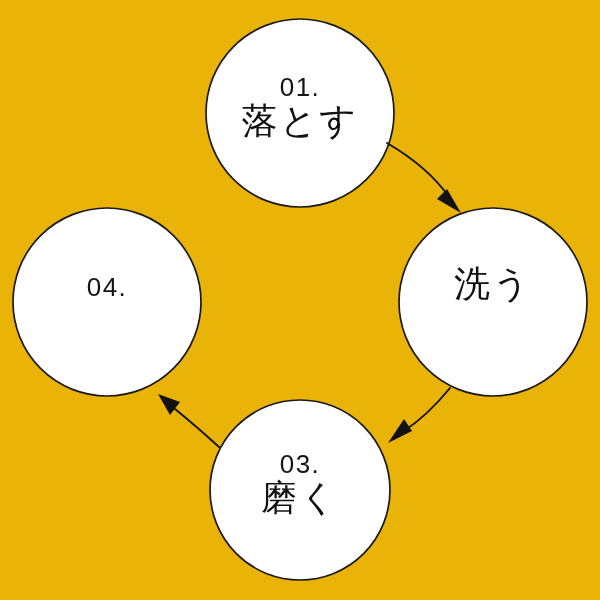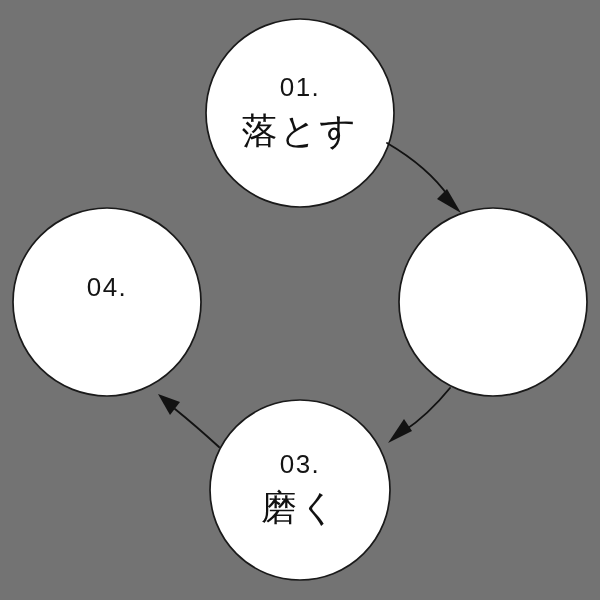--- a/index.html
+++ b/index.html
@@ -10,21 +10,21 @@
   body {
     width: 600px;
     height: 600px;
     font-family: "Liberation Sans", "DejaVu Sans", sans-serif;
     overflow: hidden;
   }
   #diagram-root {
     position: relative;
     width: 600px;
     height: 600px;
-    background: #737373;
+    background: #eab308;
   }
   #cycle-svg {
     position: absolute;
     top: 0;
     left: 0;
     width: 600px;
     height: 600px;
     display: block;
   }
   .node-circle {
@@ -56,21 +56,21 @@
     letter-spacing: 1.5px;
     color: #141414;
     display: block;
   }
   .node-title {
     font-size: 36px;
     font-weight: 400;
     letter-spacing: 2.5px;
     color: #111111;
     display: block;
-    margin-top: 13px;
+    margin-top: 3px;
   }
   #label-step-01 { left: 200px; top: 74px; }
   #label-step-02 { left: 393px; top: 263px; }
   #label-step-03 { left: 200px; top: 451px; text-align: center; }
   #label-step-04 { left:   7px; top: 274px; }
 </style>
 </head>
 <body>
 
 <div id="diagram-root">
@@ -98,20 +98,21 @@
     </g>
 
   </svg>
 
   <div class="node-label" id="label-step-01">
     <span class="node-number">01.</span>
     <span class="node-title">落とす</span>
   </div>
 
   <div class="node-label" id="label-step-02">
+    <span class="node-title">洗う</span>
   </div>
 
   <div class="node-label" id="label-step-03">
     <span class="node-number">03.</span>
     <span class="node-title">磨く</span>
   </div>
 
   <div class="node-label" id="label-step-04">
     <span class="node-number">04.</span>
   </div>

